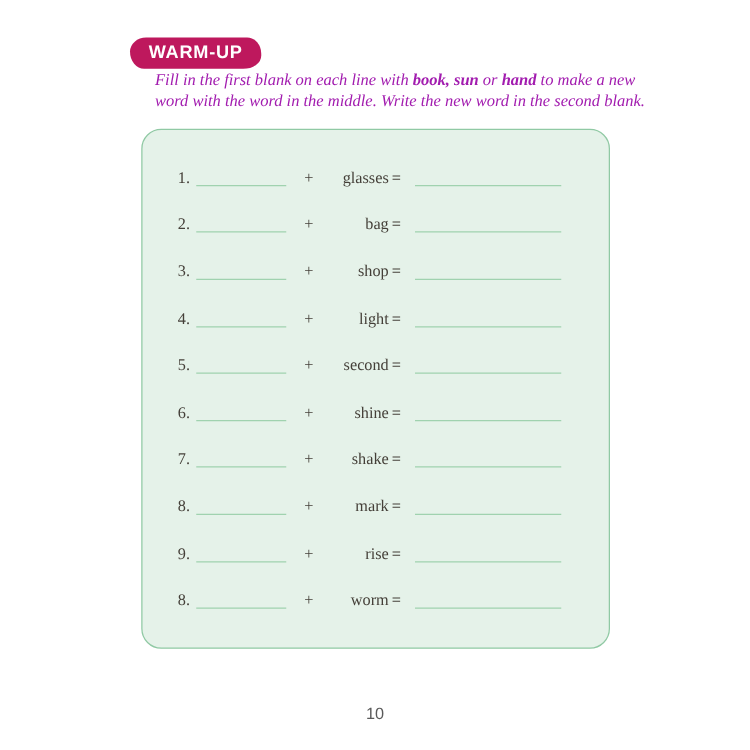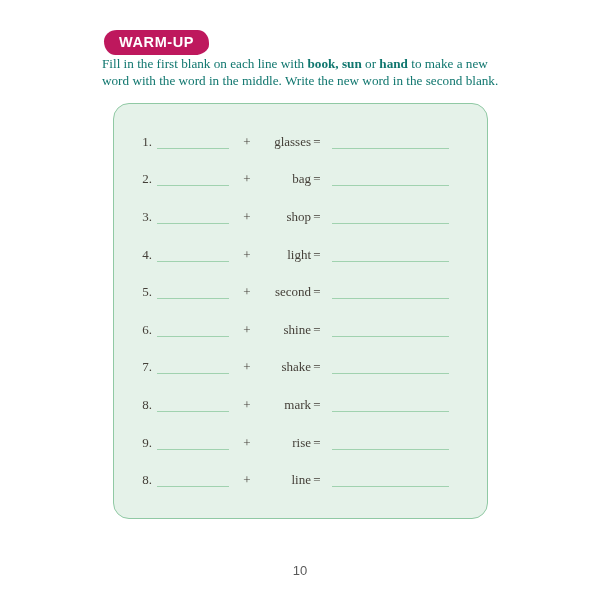--- a/index.html
+++ b/index.html
@@ -23,25 +23,26 @@
     font-family: "Liberation Sans", sans-serif;
     font-weight: bold;
     font-size: 14.5px;
     letter-spacing: 0.6px;
     padding: 4px 15px 5px 15px;
     border-radius: 16px 14px 18px 14px / 14px 16px 13px 17px;
   }
   
   .instructions {
     position: absolute;
-    left: 102px; top: 55px;
+    left: 124px; top: 55px;
     width: 402px;
+    font-style: italic;
     font-size: 13.2px;
     line-height: 1.32;
-    color: #0f766e;
+    color: #a21caf;
     margin: 0;
   }
   .instructions .bold { font-weight: bold; }
   
   .panel {
     position: absolute;
     left: 113px; top: 103px;
     width: 375px; height: 416px;
     background: #e5f2e9;
     border: 1.5px solid #90c9a4;
@@ -163,21 +164,21 @@
         <span class="blank blank1"></span>
         <span class="plus">+</span>
         <span class="word">rise</span>
         <span class="equals">=</span>
         <span class="blank blank2"></span>
       </div>
       <div class="row">
         <span class="num">8.</span>
         <span class="blank blank1"></span>
         <span class="plus">+</span>
-        <span class="word">line</span>
+        <span class="word">worm</span>
         <span class="equals">=</span>
         <span class="blank blank2"></span>
       </div>
     </div>
 
   <div class="page-number">10</div>
 
 </div>
 
 </body></html>

